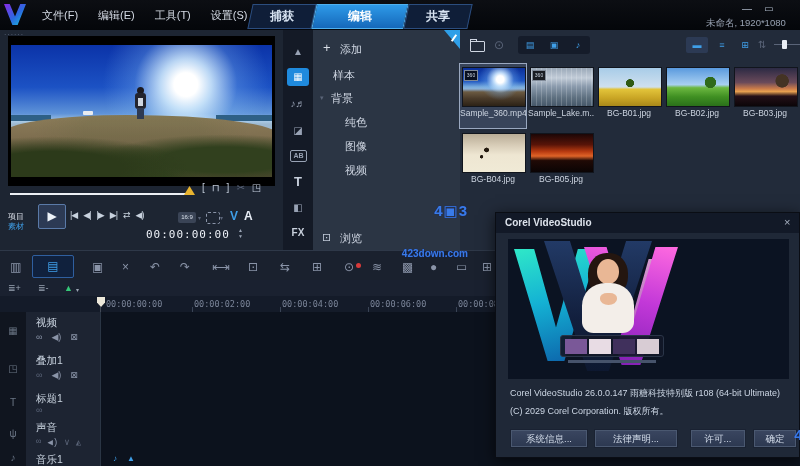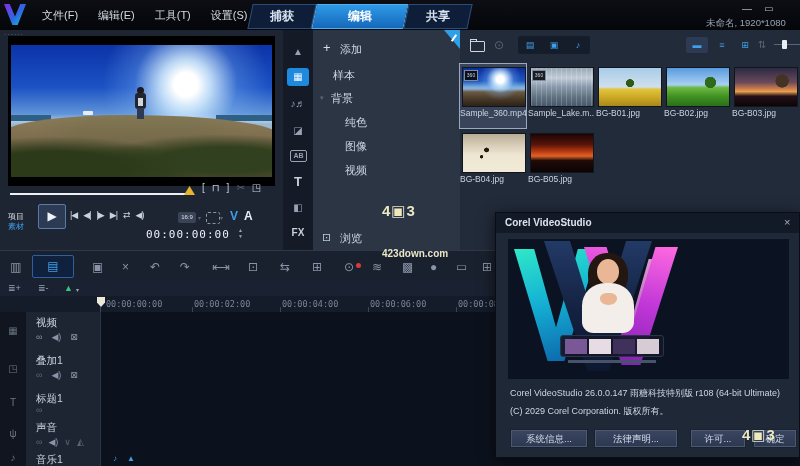--- a/index.html
+++ b/index.html
@@ -69,21 +69,21 @@
   .fgroup span{width:24px;text-align:center;font-size:9px;line-height:18px;color:#3f9fe8;}
   .viewbtn{width:22px;height:16px;text-align:center;line-height:16px;font-size:9px;color:#3f9fe8;border-radius:2px;}
   .viewbtn.on{background:#2c3a54;}
   .slider{height:1px;background:#5a6478;top:14px;}
   .sliderknob{width:5px;height:9px;background:#e8edf4;top:10px;border-radius:1px;}
   .folder{width:13px;height:9px;border:1px solid #cfd6e2;border-radius:1px;position:relative;margin-top:5px;}
   .folder:before{content:"";position:absolute;top:-3px;left:-1px;width:5px;height:2px;border:1px solid #cfd6e2;border-bottom:none;}
   .cell{width:66px;height:64px;}
   .cell.sel{background:#38445a;outline:1px solid #9aa8c0;}
   .thumb{left:2px;top:3px;width:62px;height:38px;border:1px solid #11151d;}
-  .clabel{left:0;top:44px;width:66px;text-align:left;font-size:8.5px;color:#ccd4e0;overflow:hidden;white-space:nowrap;}
+  .clabel{left:0;top:44px;width:66px;text-align:center;font-size:8.5px;color:#ccd4e0;overflow:hidden;white-space:nowrap;}
   .badge{left:4px;top:6px;width:12px;height:9px;background:rgba(8,10,16,.9);border:1px solid #808a98;color:#c8d2de;font-size:5px;line-height:9px;text-align:center;}
   .th-s360{background:radial-gradient(circle at 60% 30%, #fff 0 8%, rgba(205,232,255,.9) 15%, rgba(120,180,245,.3) 30%, transparent 46%),linear-gradient(180deg,#0b2f9a 0%,#1e55c0 34%,#7aaede 50%,#8ab0d8 55%,#6b5a42 63%,#4a3b2a 80%,#2c2216 100%);}
   .th-lake{background:repeating-linear-gradient(90deg, rgba(255,255,255,.18) 0 1px, transparent 1px 5px),linear-gradient(180deg,#9aa8b8 0%,#c2ccd8 26%,#8c9cae 48%,#5e7080 78%,#46586a 100%);}
   .th-b01{background:radial-gradient(circle at 50% 40%, #2f5a14 0 10%, transparent 11%),linear-gradient(180deg,#a8cce8 0%,#cfe0ee 50%,#e2c43a 56%,#c8a424 80%,#a8881a 100%);}
   .th-b02{background:radial-gradient(circle at 70% 38%, #2f6a1a 0 11%, transparent 12%),linear-gradient(180deg,#5a9ade 0%,#a9d0f2 44%,#6cb840 52%,#3f8f22 76%,#2a701a 100%);}
   .th-b03{background:radial-gradient(circle at 76% 34%, #443324 0 12%, transparent 13%),linear-gradient(180deg,#2c2a44 0%,#6a4a5a 38%,#c87a4a 54%,#e8a050 62%,#241018 74%,#0c0508 100%);}
   .th-b04{background:radial-gradient(circle at 38% 42%, #241a10 0 5%, transparent 6%),radial-gradient(circle at 30% 60%, #241a10 0 3%, transparent 4%),linear-gradient(180deg,#b8ac96 0%,#d8cdb8 30%,#eee6d2 55%,#f0ead6 100%);}
   .th-b05{background:linear-gradient(180deg,#1c0606 0%,#581408 28%,#b83a10 46%,#e06428 58%,#200a06 70%,#0a0404 100%);}
 
   
@@ -130,21 +130,21 @@
   .sp-corel{font-size:6.5px;color:#b8c2d4;}
   .sp-brand{font-size:13.5px;font-weight:bold;color:#f2f6fa;letter-spacing:.2px;}
   .sp-row{display:flex;align-items:baseline;gap:3px;margin-top:2px;}
   .sp-cn{font-size:15px;font-weight:bold;color:#f2f6fa;}
   .sp-ed{font-size:8px;font-weight:bold;color:#4a86d8;letter-spacing:.5px;}
   .sp-yr{font-size:12px;color:#4a86d8;}
   .vline{left:14px;width:280px;font-size:9px;color:#ccd6e4;}
   .dbtn{top:216px;height:17px;background:linear-gradient(#3a4660,#2c3850);border:1px solid #1a2232;box-shadow:0 0 0 1px #4a5870 inset;color:#d6dfec;font-size:9.5px;text-align:center;line-height:17px;}
 
   
-  .wm{color:#fef9c3;font-weight:bold;text-shadow:0 0 1px #13247a;opacity:.92;z-index:60;text-align:left;line-height:1.1;}
+  .wm{color:#3b82f6;font-weight:bold;text-shadow:0 0 1px #13247a;opacity:.92;z-index:60;text-align:right;line-height:1.1;}
   .wm .l1{font-size:15px;letter-spacing:1px;}
   .wm .l2{font-size:10px;margin-top:28px;}
   .z50{z-index:50;}
 </style>
 </head>
 <body>
 
 <div class="stage">
 
   <div class="abs menubar">
@@ -362,21 +362,21 @@
       <div class="abs mini" style="height:29px;line-height:29px;">T</div>
       <div class="abs thead" style="height:29px;">
         <span class="abs tname dim">标题1</span>
         <div class="abs ticons" style="top:17px;">
           <span class="dim">∞</span>
         </div>
       </div>
     </div>
     <div class="abs trow" style="left:0;top:137px;width:100px;height:33px;">
       <div class="abs mini" style="height:33px;line-height:33px;">ψ</div>
-      <div class="abs thead" style="height:33px;">
+      <div class="abs thead" style="height:33px;font-family:Liberation Mono, monospace;">
         <span class="abs tname dim">声音</span>
         <div class="abs ticons" style="gap:6px;">
           <span class="dim">∞</span>
           <span>◀)</span>
           <span class="dim">∨</span>
           <span class="dim">◭</span>
         </div>
       </div>
     </div>
     <div class="abs trow" style="left:0;top:170px;width:100px;height:16px;">

